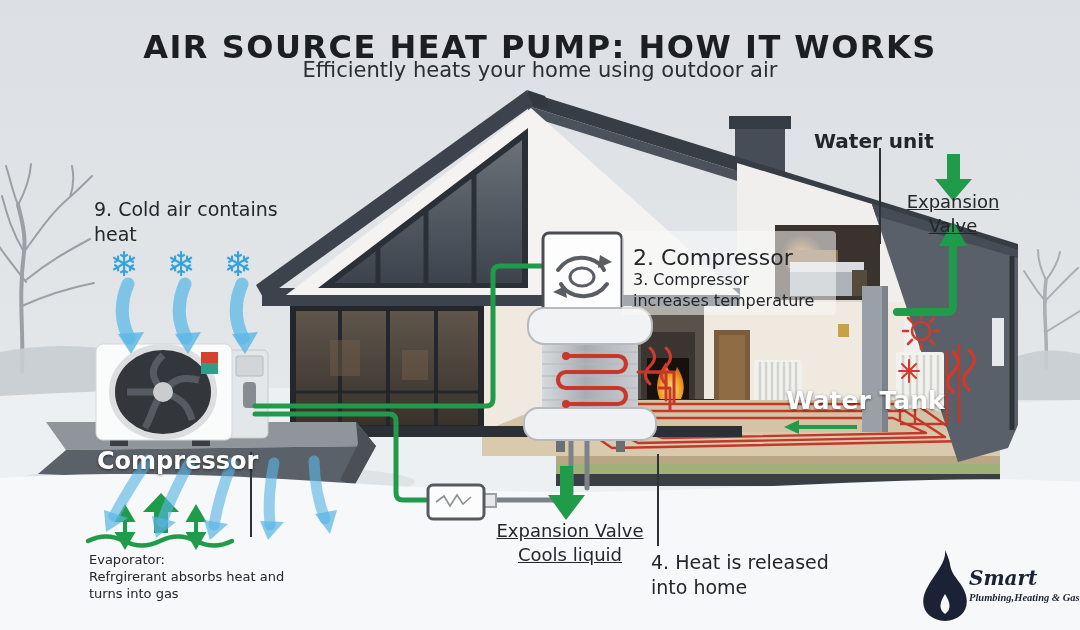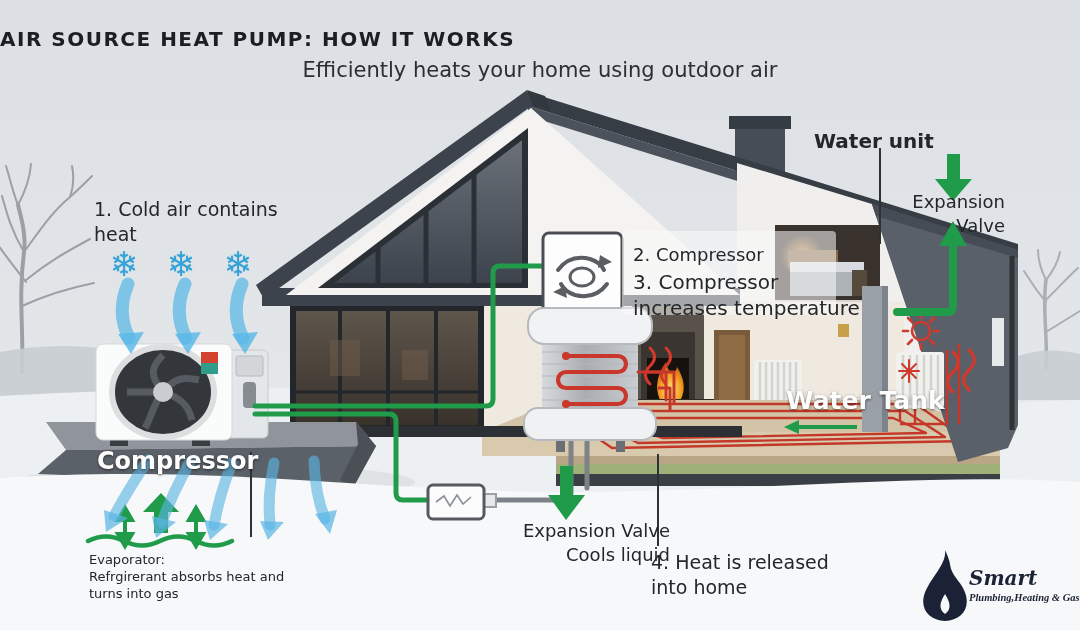--- a/index.html
+++ b/index.html
@@ -3,22 +3,22 @@
 <meta charset="utf-8">
 <style>
   html,body{margin:0;padding:0;background:#c9ccd1;}
   #stage{position:relative;width:1080px;height:630px;overflow:hidden;
          background:linear-gradient(180deg,#dcdfe3 0%,#e3e6e9 55%,#eef1f3 100%);
          font-family:"DejaVu Sans","Liberation Sans",sans-serif;}
   svg.scene{position:absolute;left:0;top:0;width:1080px;height:630px;}
   .lbl{position:absolute;color:#23262a;white-space:pre-line;line-height:1.32;}
   .b{font-weight:bold;margin-top:8px;}
   .white{color:#fdfdfd;text-shadow:0 1px 3px rgba(0,0,0,.55);}
-  .center{text-align:right;}
-  #title{left:0;top:26px;width:1080px;font-size:20px;font-weight:bold;
+  .center{text-align:center;text-decoration:underline;}
+  #title{left:0;top:26px;width:1080px;text-align:center;font-size:32px;font-weight:bold;
          letter-spacing:1.5px;color:#1c1e22;}
   #subtitle{left:0;top:57px;width:1080px;text-align:center;font-size:21px;color:#2b2e33;}
   .panel23{position:absolute;left:622px;top:231px;width:214px;height:84px;
            background:rgba(250,250,250,.55);border-radius:4px;}
   .flake{position:absolute;font-size:34px;color:#35a3d8;text-shadow:0 0 1px rgba(53,163,216,.4);}
   #logoName{left:969px;top:568px;font-family:"DejaVu Serif","Liberation Serif",serif;
             font-style:italic;font-weight:bold;font-size:20px;color:#1b2236;line-height:1;}
   #logoTag{left:969px;top:593px;font-family:Liberation Serif, serif;
            font-style:italic;font-weight:bold;font-size:10.5px;color:#1b2236;line-height:1;}
 </style>
@@ -287,34 +287,34 @@
 
   <g transform="translate(920,550)">
     <path d="M25,0 C27,13 13,25 6,40 C-2,57 8,70 25,71 C42,70 52,57 44,40 C40,31 31,25 30,14 C29,9 27,4 25,0 Z" fill="#1b2236"></path>
     <path d="M25,44 C20,52 18,59 25,64 C32,59 30,52 25,44 Z" fill="#f6f8f9"></path>
   </g>
 </svg>
 
 <div id="title" class="lbl">AIR SOURCE HEAT PUMP: HOW IT WORKS</div>
 <div id="subtitle" class="lbl">Efficiently heats your home using outdoor air</div>
 
-<div class="lbl" style="left:94px;top:197px;font-size:19px;">1. Cold air contains
+<div class="lbl" style="left:94px;top:197px;font-size:19px;">9. Cold air contains
 heat</div>
 
 <span class="flake" style="left:110px;top:244px;">❄</span>
 <span class="flake" style="left:167px;top:244px;">❄</span>
 <span class="flake" style="left:224px;top:244px;">❄</span>
 
 <div class="lbl b" style="left:814px;top:120px;font-size:20px;">Water unit</div>
 <div class="lbl center" style="left:901px;top:190px;width:104px;font-size:18px;">Expansion
 Valve</div>
 
 <div class="panel23"></div>
-<div class="lbl" style="left:633px;top:243px;font-size:18px;">2. Compressor</div>
-<div class="lbl" style="left:633px;top:269px;font-size:20px;">3. Compressor
+<div class="lbl" style="left:633px;top:243px;font-size:22px;">2. Compressor</div>
+<div class="lbl" style="left:633px;top:269px;font-size:16px;">3. Compressor
 increases temperature</div>
 
 <div class="lbl b white" style="left:786px;top:376px;font-size:25px;">Water Tank</div>
 <div class="lbl b white" style="left:97px;top:438px;font-size:24px;">Compressor</div>
 
 <div class="lbl center" style="left:470px;top:519px;width:200px;font-size:18px;">Expansion Valve
 Cools liquid</div>
 <div class="lbl" style="left:651px;top:550px;font-size:19px;">4. Heat is released
 into home</div>
 <div class="lbl" style="left:89px;top:551px;font-size:13px;">Evaporator:

